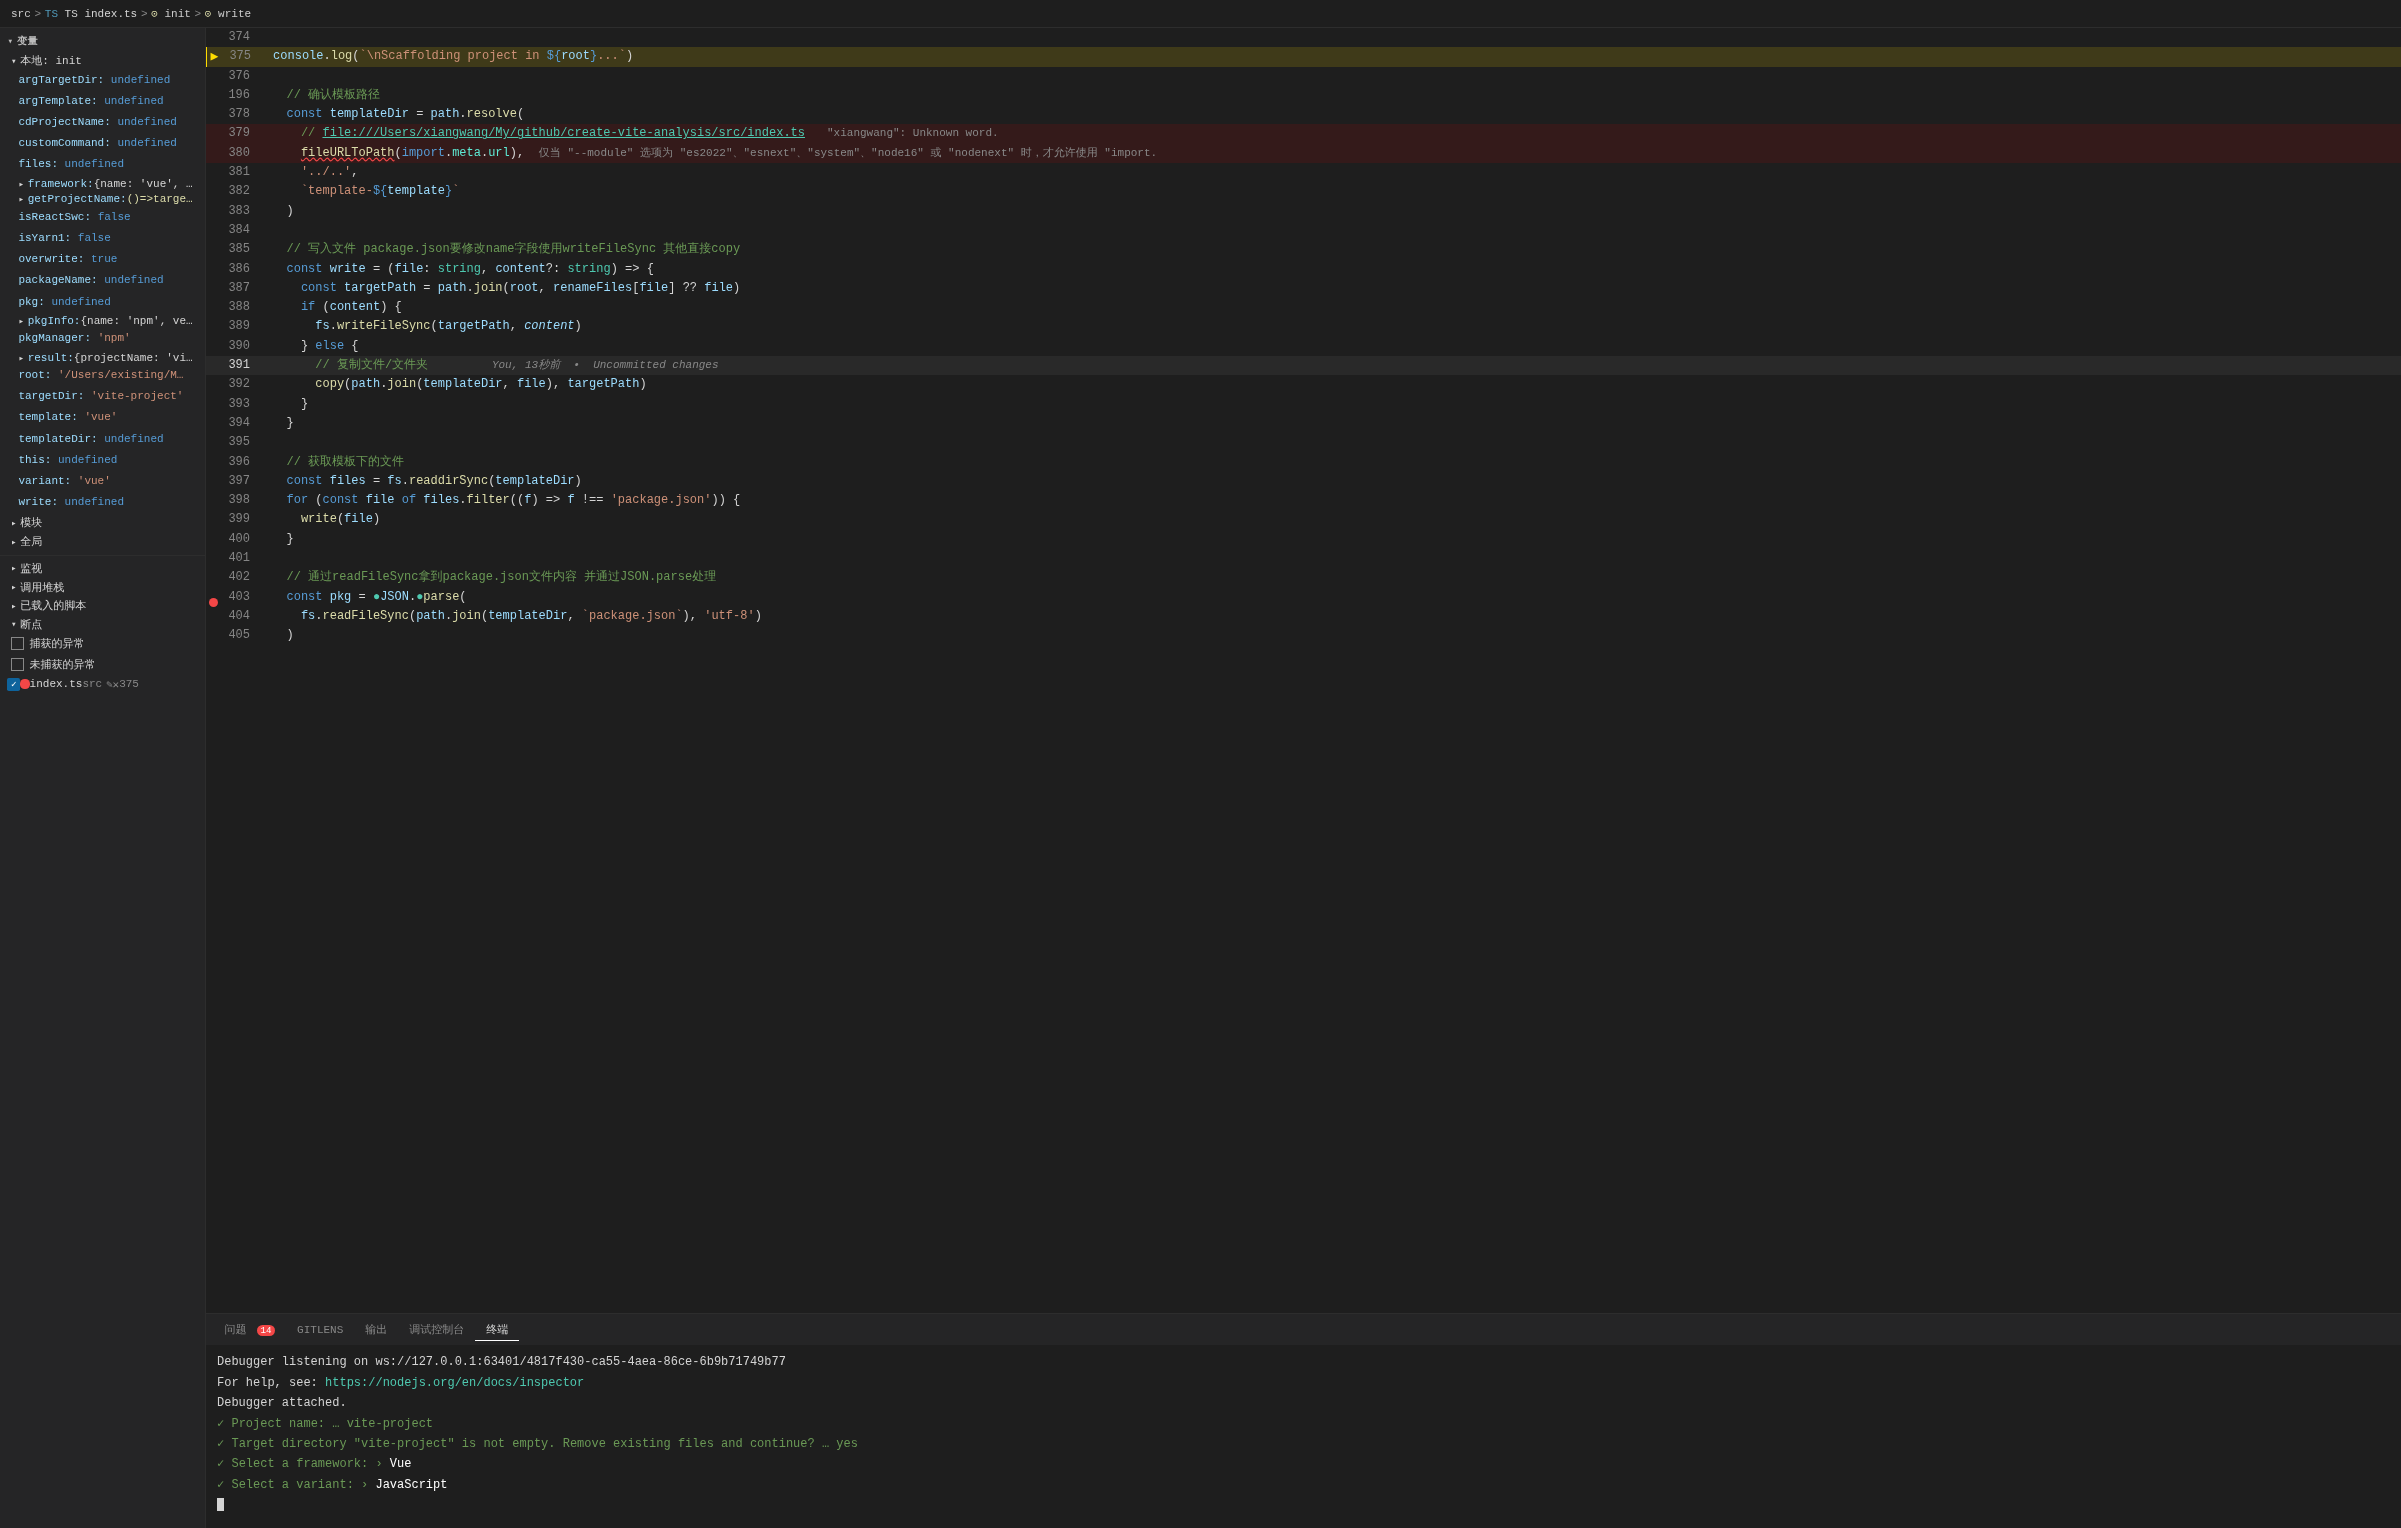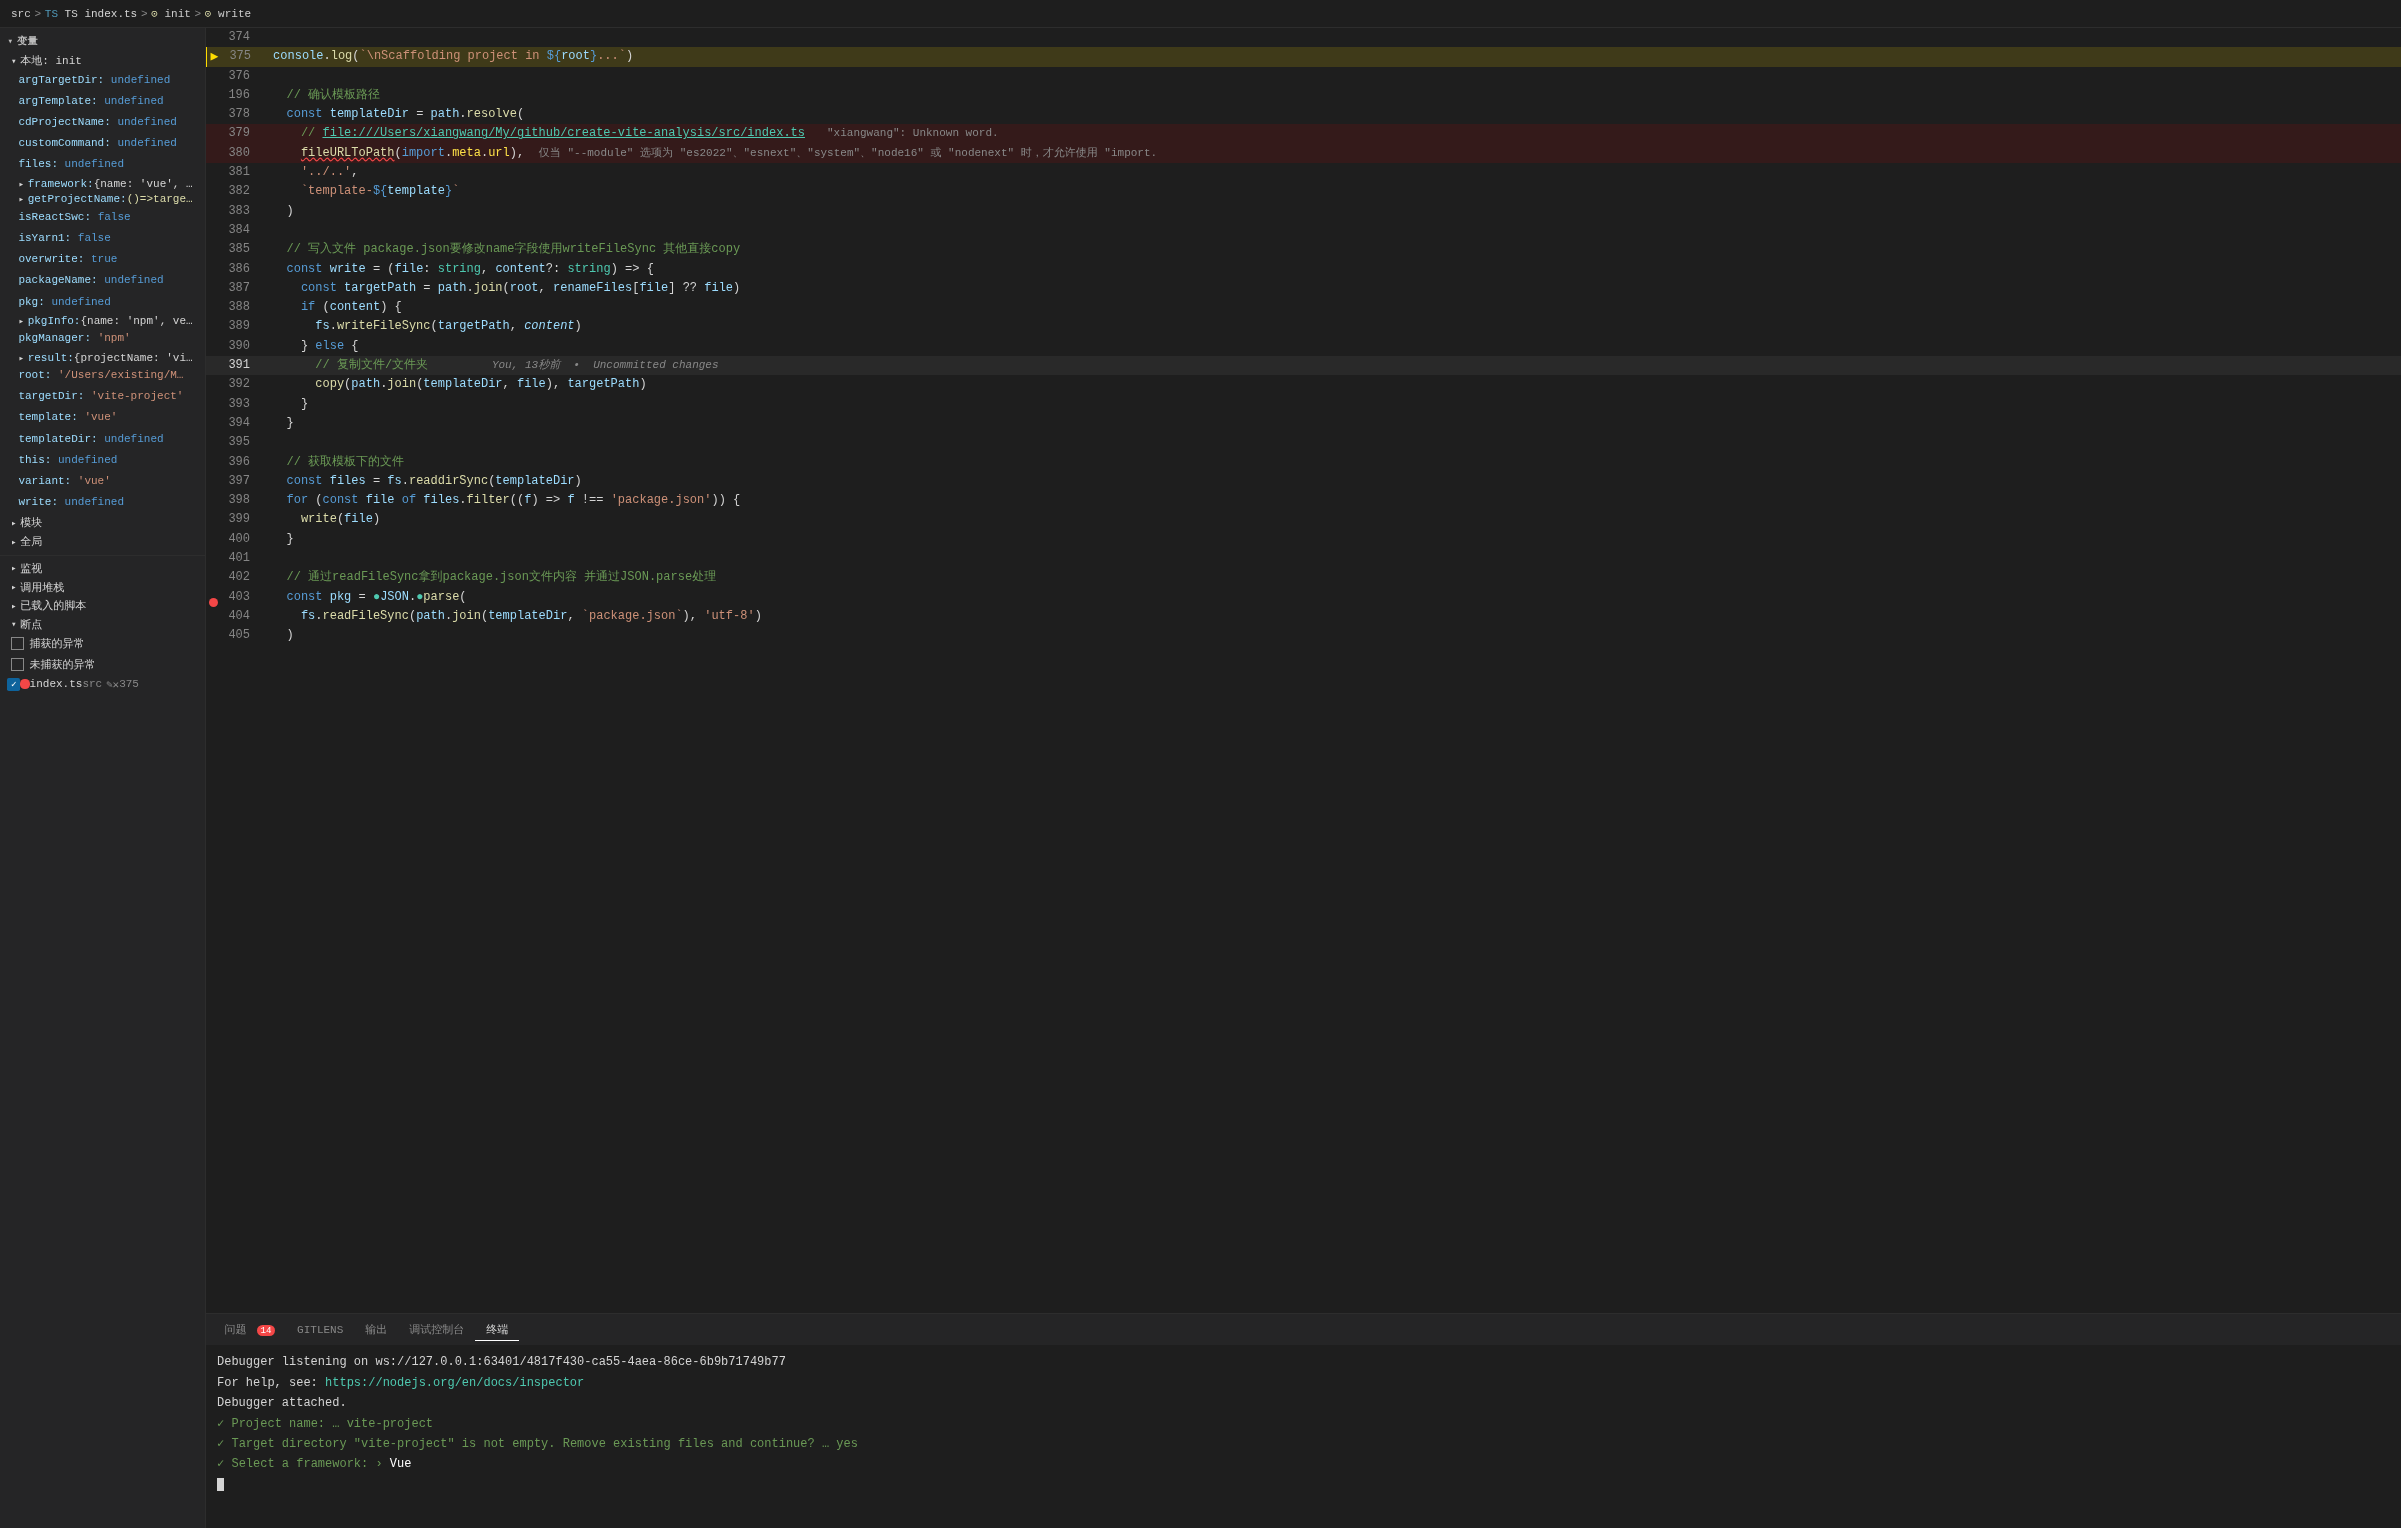--- a/index.html
+++ b/index.html
@@ -167,21 +167,21 @@
 
     
     .kw { color: #569cd6; }
     .fn { color: #dcdcaa; }
     .str { color: #ce9178; }
     .comment { color: #6a9955; }
     .type { color: #4ec9b0; }
     .var-name { color: #9cdcfe; }
     .op { color: #d4d4d4; }
     .param { color: #9cdcfe; }
-    .prop { color: #fde047; }
+    .prop { color: #5eead4; }
     .link { color: #4ec9b0; text-decoration: underline; }
 
     
     .inline-tooltip {
       color: #888;
       font-style: italic;
       font-size: 11px;
       margin-left: 11px;
     }
 
@@ -702,18 +702,19 @@
         </div>
       </div>
 
       <div class="terminal-panel">
         <div class="terminal-line">Debugger listening on ws://127.0.0.1:63401/4817f430-ca55-4aea-86ce-6b9b71749b77</div>
         <div class="terminal-line">For help, see: <span class="terminal-link">https://nodejs.org/en/docs/inspector</span></div>
         <div class="terminal-line">Debugger attached.</div>
         <div class="terminal-line terminal-green">✓ Project name: … vite-project</div>
         <div class="terminal-line terminal-green">✓ Target directory "vite-project" is not empty. Remove existing files and continue? … yes</div>
         <div class="terminal-line terminal-green">✓ Select a framework: › <span class="terminal-bold">Vue</span></div>
+        <div class="terminal-line terminal-green">✓ Select a variant: › <span class="terminal-bold">JavaScript</span></div>
         <div class="terminal-line"><span class="terminal-cursor"></span></div>
       </div>
     </div>
   </div>
 </div>
 
 
 </body></html>

